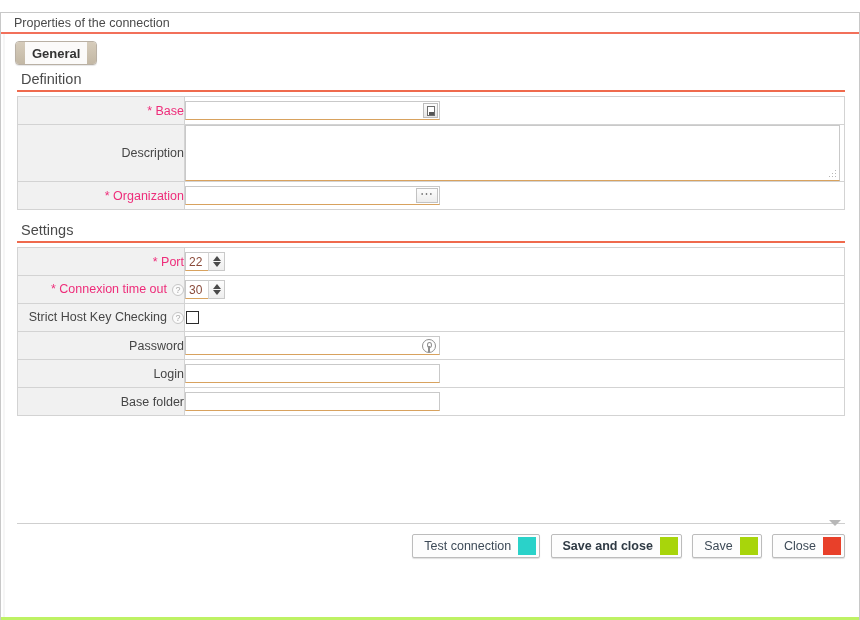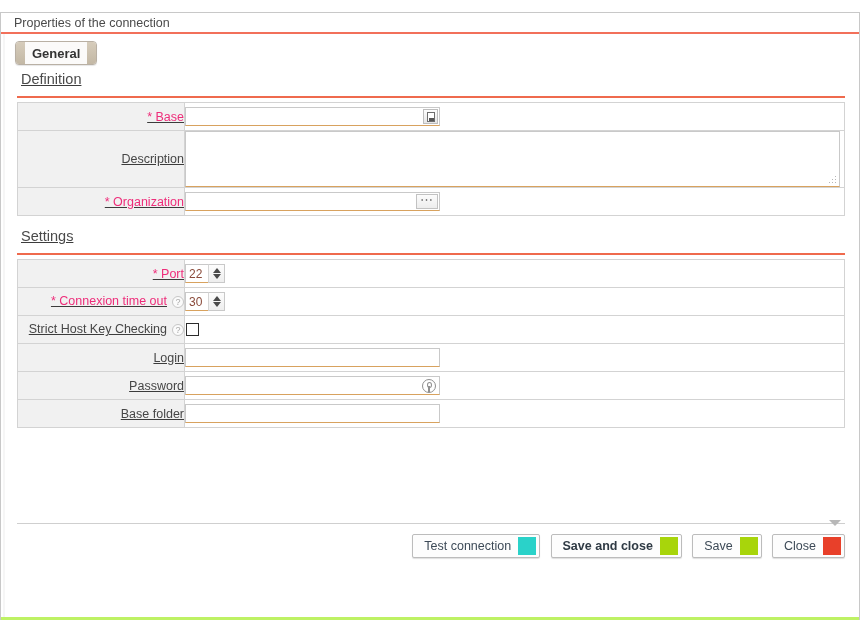--- a/index.html
+++ b/index.html
@@ -34,21 +34,20 @@
     background: #ffffff;
     border-bottom: 2px solid #f2705a;
   }
 
   
   .panel {
     position: relative;
     height: 583px;
     background: #ffffff;
     border-left: 2px solid #ffffff;
-    text-decoration: underline;
   }
   .panel::before {
     
     content: "";
     position: absolute; left: 0; top: 0;
     width: 2px; height: 100%;
     background: #f6f6f6;
   }
 
   
@@ -82,21 +81,21 @@
   .tab::after  { right: 0; border-radius: 0 3px 3px 0; }
   .tab > span { position: relative; z-index: 2; }
 
   
   .section {
     margin: 0 14px 0 14px;
   }
   .section-title {
     font-size: 14.5px;
     color: #4a4a4a;
-    padding: 4px 0 9px 4px;
+    padding: 4px 0 3px 4px;
     border-bottom: 2px solid #ef6a4d;
   }
   .sec-gap { height: 8px; }
 
   
   table.form {
     width: 100%;
     border-collapse: collapse;
     table-layout: fixed;
     margin-top: 4px;
@@ -420,33 +419,33 @@
         <tr>
           <td class="lab" style="background: rgb(241, 241, 241); margin-top: 16px;">
             <span>Strict Host Key Checking</span><span class="help">?</span>
           </td>
           <td class="fld">
             <span class="cbx"></span>
           </td>
         </tr>
 
         <tr>
-          <td class="lab" style="background: rgb(241, 241, 241);">Login</td>
-          <td class="fld">
-            <input class="txt wide" type="text" value="" style="">
-          </td>
-        </tr>
-
-        <tr>
           <td class="lab" style="background: rgb(241, 241, 241);">Password</td>
           <td class="fld">
             <span class="input-wrap">
               <input class="txt wide" type="password" value="" style="">
               <span class="key-btn"></span>
             </span>
+          </td>
+        </tr>
+
+        <tr>
+          <td class="lab" style="background: rgb(241, 241, 241);">Login</td>
+          <td class="fld">
+            <input class="txt wide" type="text" value="" style="">
           </td>
         </tr>
 
         <tr>
           <td class="lab" style="background: rgb(241, 241, 241);">Base folder</td>
           <td class="fld">
             <input class="txt wide" type="text" value="" style="">
           </td>
         </tr>
       </tbody>

